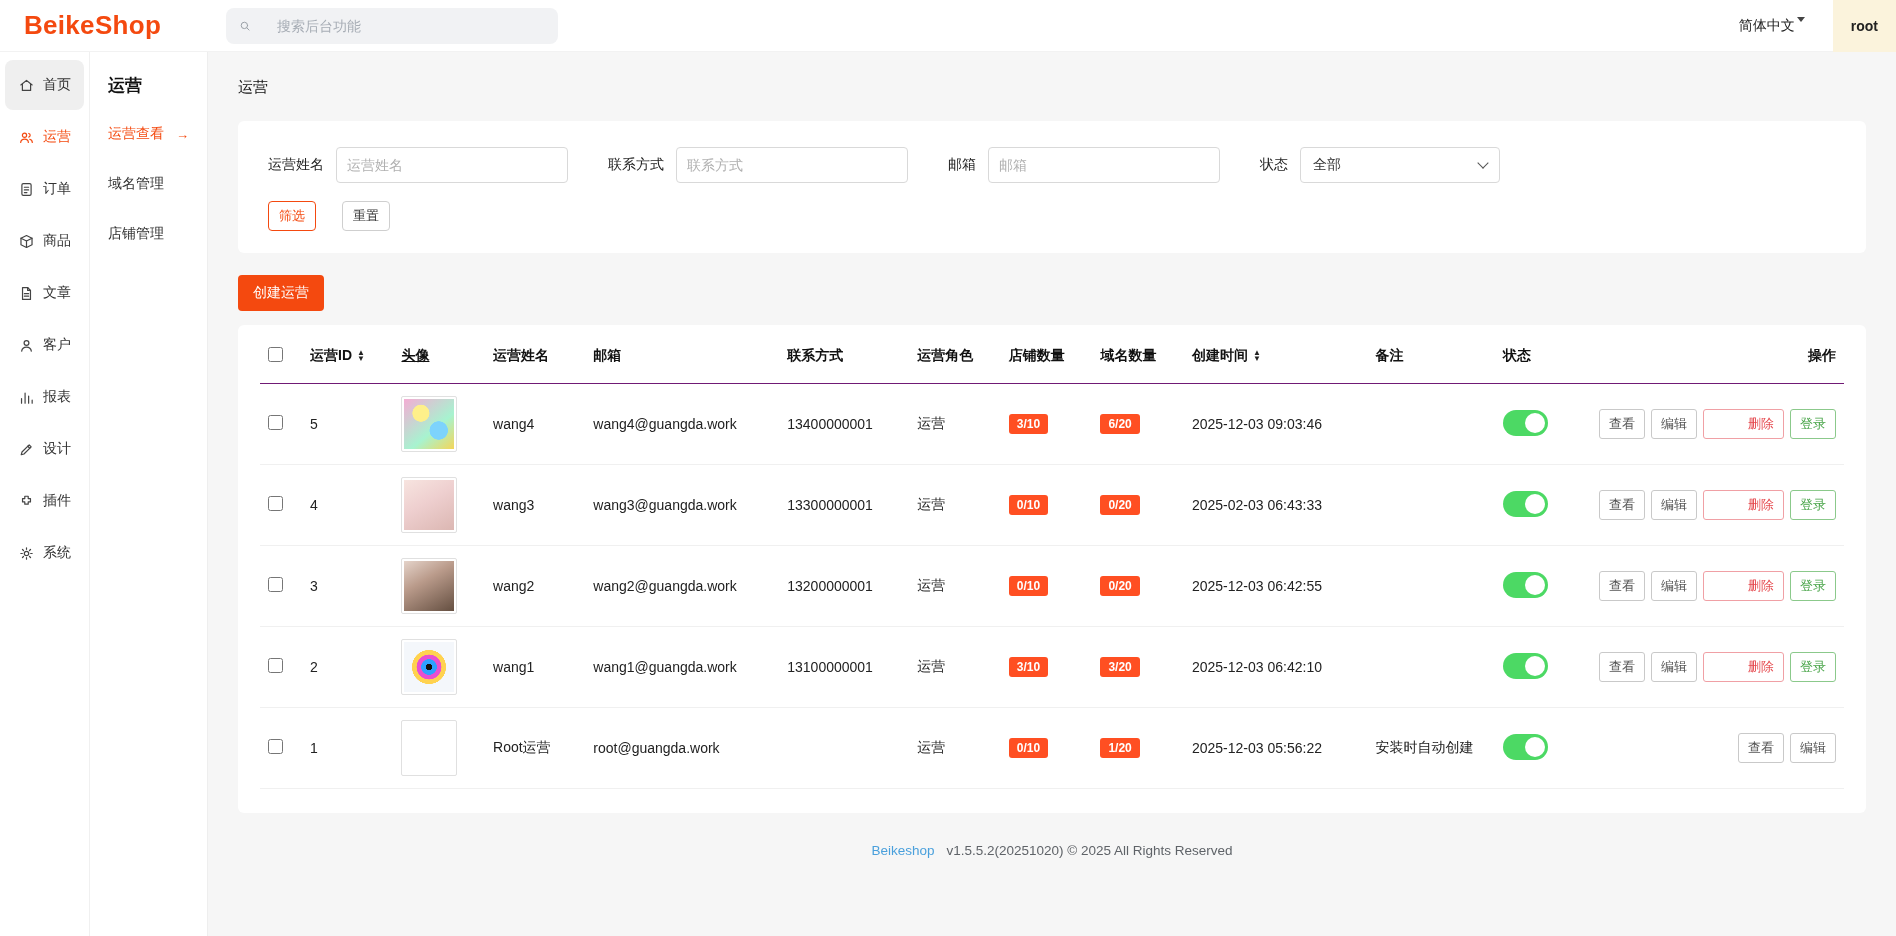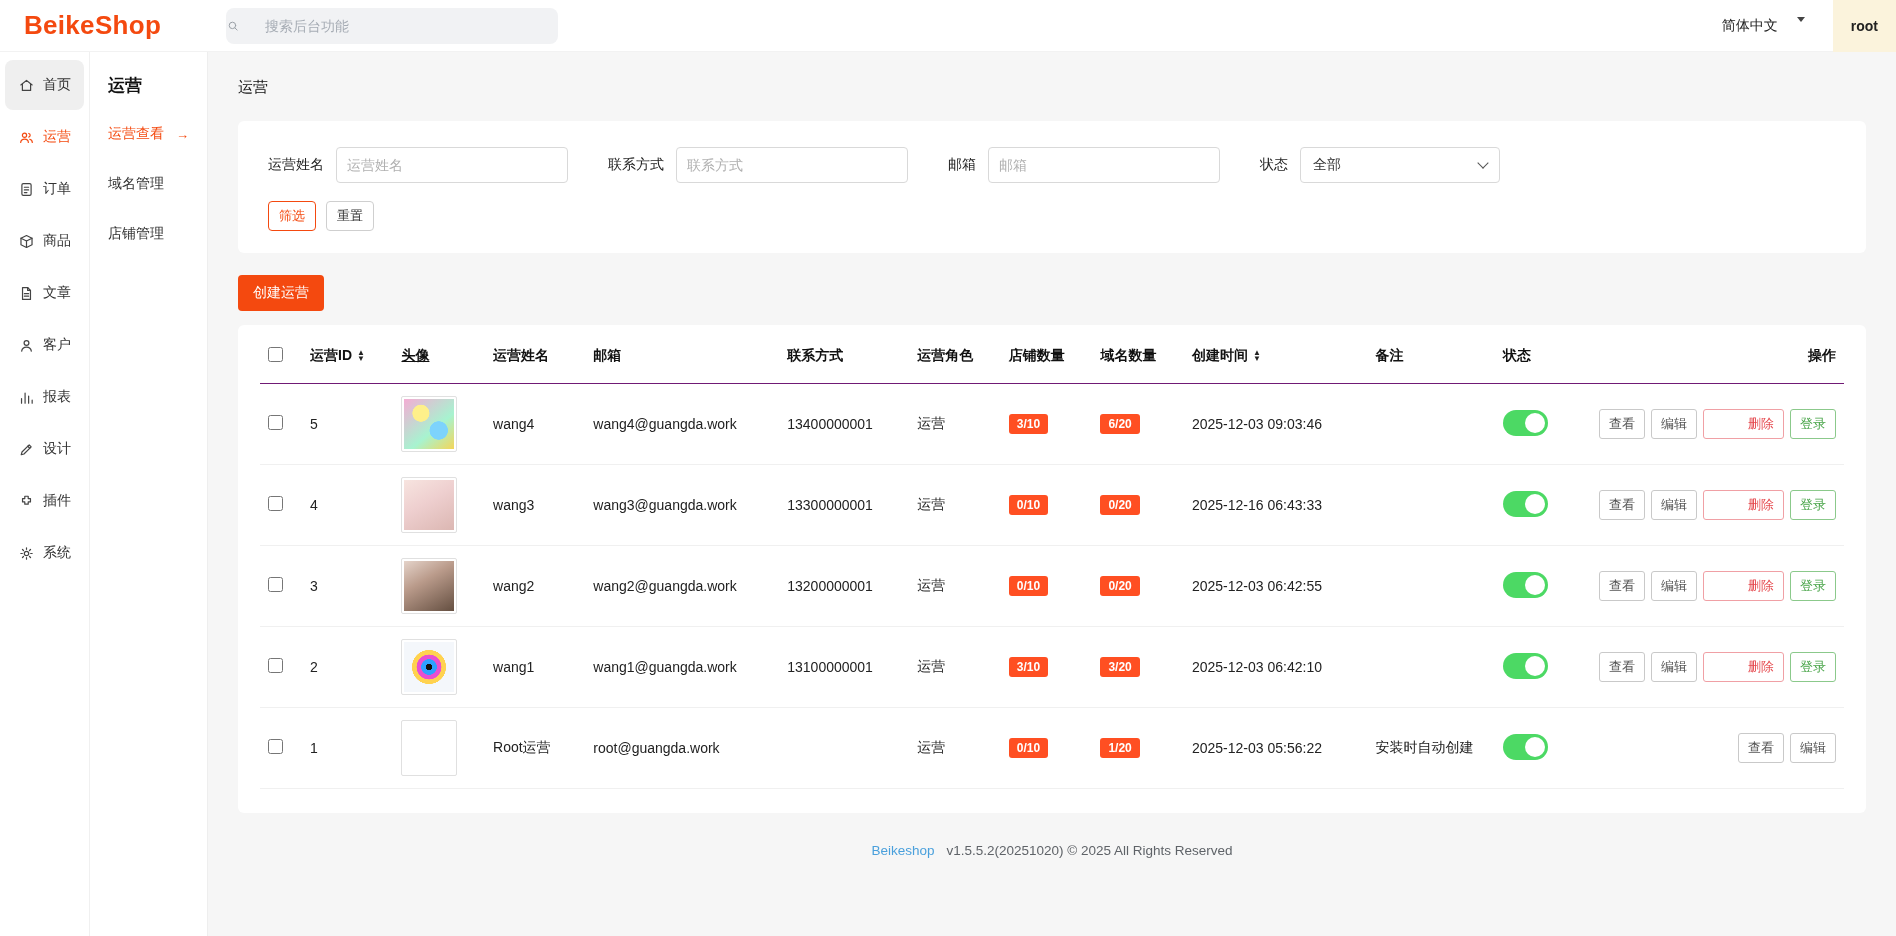--- a/index.html
+++ b/index.html
@@ -6,26 +6,26 @@
     --accent:#f4490f; --badge:#ff4f22; --toggle-on:#4cd964;
     --link:#4aa0dc; --danger:#e5484d; --success:#47a447;
   }
   *{box-sizing:border-box; margin:0; padding:0;}
   html,body{width:1896px; height:936px; overflow:hidden;}
   body{font-family:"Liberation Sans","DejaVu Sans",sans-serif; color:#333; background:#f6f6f6; font-size:14px;}
 
   
   .topbar{height:52px; background:#fff; display:flex; align-items:center; border-bottom:1px solid #f2f2f2;}
   .logo{font-weight:800; font-size:26px; color:var(--accent); padding:0 24px; width:226px; letter-spacing:.3px;}
-  .search{display:flex; align-items:center; gap:25px; background:#f1f2f4; border-radius:8px; height:36px; width:332px; padding:0 0; color:#9aa0a6;}
+  .search{display:flex; align-items:center; gap:25px; background:#f1f2f4; border-radius:8px; height:36px; width:332px; padding:0 12px; color:#9aa0a6;}
   .search svg{width:16px; height:16px;}
   .search input{border:none; outline:none; background:transparent; font-size:14px; width:100%; color:#333; font-family:inherit;}
   .search input::placeholder{color:#a7adb5;}
   .top-right{margin-left:auto; display:flex; align-items:center; gap:28px;}
-  .lang{display:flex; align-items:flex-start; gap:19px; font-size:14px; color:#222; cursor:pointer;}
+  .lang{display:flex; align-items:flex-start; gap:2px; font-size:14px; color:#222; cursor:pointer;}
   .caret{width:0; height:0; border-left:4px solid transparent; border-right:4px solid transparent; border-top:5px solid #444;}
   .user{background:#fbf3dc; height:52px; display:flex; align-items:center; padding:0 18px; font-weight:700; font-size:14px; color:#222; cursor:pointer;}
 
   
   .layout{display:flex; height:884px;}
 
   .sidebar{width:90px; background:#fff; border-right:1px solid #f0f0f0; padding-top:8px; display:flex; flex-direction:column; gap:2px;}
   .side-item{display:flex; align-items:center; gap:8px; height:50px; padding:0 13px; margin:0 5px; border-radius:8px; font-size:14px; color:#333; cursor:pointer;}
   .side-item .icon{display:flex; color:#444;}
   .side-item .icon svg{width:17px; height:17px;}
@@ -45,21 +45,21 @@
   .card{background:#fff; border-radius:6px;}
 
   
   .filter-card{padding:26px 30px 22px;}
   .filter-row{display:flex; align-items:center; gap:40px; flex-wrap:wrap;}
   .fgroup{display:flex; align-items:center; gap:12px; color:#222;}
   .finput{width:232px; height:36px; border:1px solid #d9d9d9; border-radius:4px; padding:0 10px; font-size:14px; color:#333; outline:none; font-family:inherit;}
   .finput::placeholder{color:#b0b0b0;}
   .fselect{width:200px; height:36px; border:1px solid #d9d9d9; border-radius:4px; display:flex; align-items:center; justify-content:space-between; padding:0 12px; color:#333; cursor:pointer; background:#fff;}
   .chev{width:8px; height:8px; border-right:1.6px solid #555; border-bottom:1.6px solid #555; transform:rotate(45deg); margin-top:-4px;}
-  .filter-buttons{margin-top:18px; display:flex; gap:10px;}
+  .filter-buttons{margin-top:18px; display:flex; gap:26px;}
   .btn-sm{padding:5px 10px; font-size:13px; border-radius:4px; background:#fff; cursor:pointer; font-family:inherit;}
   .btn-filter{border:1px solid var(--accent); color:var(--accent);}
   .btn-reset{border:1px solid #cfcfcf; color:#333;}
 
   .create-btn{margin:22px 0 14px; background:var(--accent); color:#fff; border:none; border-radius:4px; padding:9px 15px; font-size:14px; cursor:pointer; font-family:inherit;}
 
   
   .table-card{padding:4px 22px 24px;}
   table{width:100%; border-collapse:collapse;}
   th{text-align:left; font-size:14px; font-weight:700; color:#111; padding:18px 8px; border-bottom:1px solid #701a75; white-space:nowrap;}
@@ -305,21 +305,21 @@
     <td>4</td>
     <td>
                 <div class="avatar photo-light"></div>
               </td>
     <td>wang3</td>
     <td>wang3@guangda.work</td>
     <td>13300000001</td>
     <td>运营</td>
     <td><span class="badge">0/10</span></td>
     <td><span class="badge">0/20</span></td>
-    <td>2025-12-16 06:43:33</td>
+    <td>2025-02-03 06:43:33</td>
     <td></td>
     <td><span class="toggle"><span class="knob"></span></span></td>
     <td class="right"><button class="abtn btn-view">查看</button><button class="abtn btn-edit">编辑</button><button class="abtn btn-delete">删除</button><button class="abtn btn-login">登录</button></td>
   </tr>
             <tr>
     <td class="col-check"><input type="checkbox" style=""></td>
     <td>3</td>
     <td>
                 <div class="avatar photo-dark"></div>
               </td>

